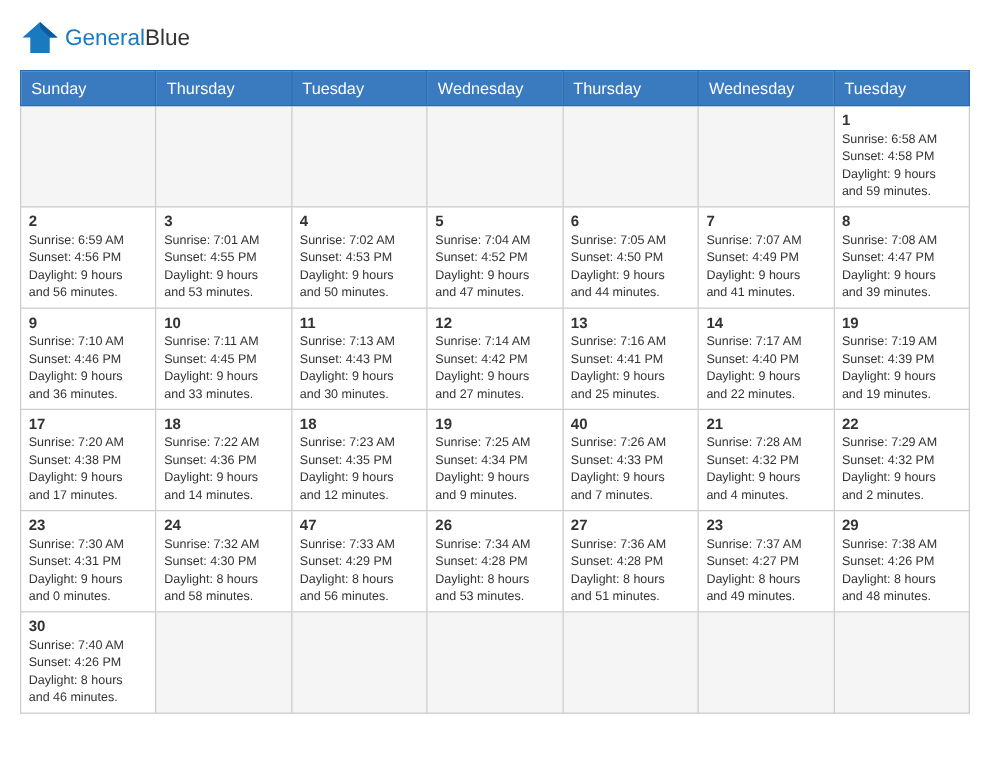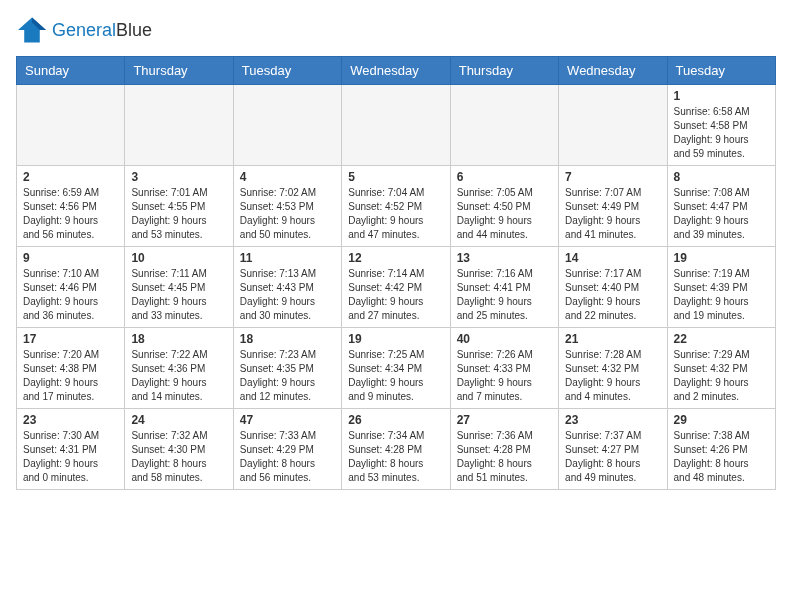--- a/index.html
+++ b/index.html
@@ -244,14 +244,26 @@
         </td>
         <td>
           <span class="day-number">23</span>
           <div class="day-info">Sunrise: 7:37 AM<br>Sunset: 4:27 PM<br>Daylight: 8 hours<br>and 49 minutes.</div>
         </td>
         <td>
           <span class="day-number">29</span>
           <div class="day-info">Sunrise: 7:38 AM<br>Sunset: 4:26 PM<br>Daylight: 8 hours<br>and 48 minutes.</div>
         </td>
       </tr>
+      <tr>
+        <td>
+          <span class="day-number">30</span>
+          <div class="day-info">Sunrise: 7:40 AM<br>Sunset: 4:26 PM<br>Daylight: 8 hours<br>and 46 minutes.</div>
+        </td>
+        <td class="empty"></td>
+        <td class="empty"></td>
+        <td class="empty"></td>
+        <td class="empty"></td>
+        <td class="empty"></td>
+        <td class="empty"></td>
+      </tr>
     </tbody>
 </table>
 
 </body></html>

